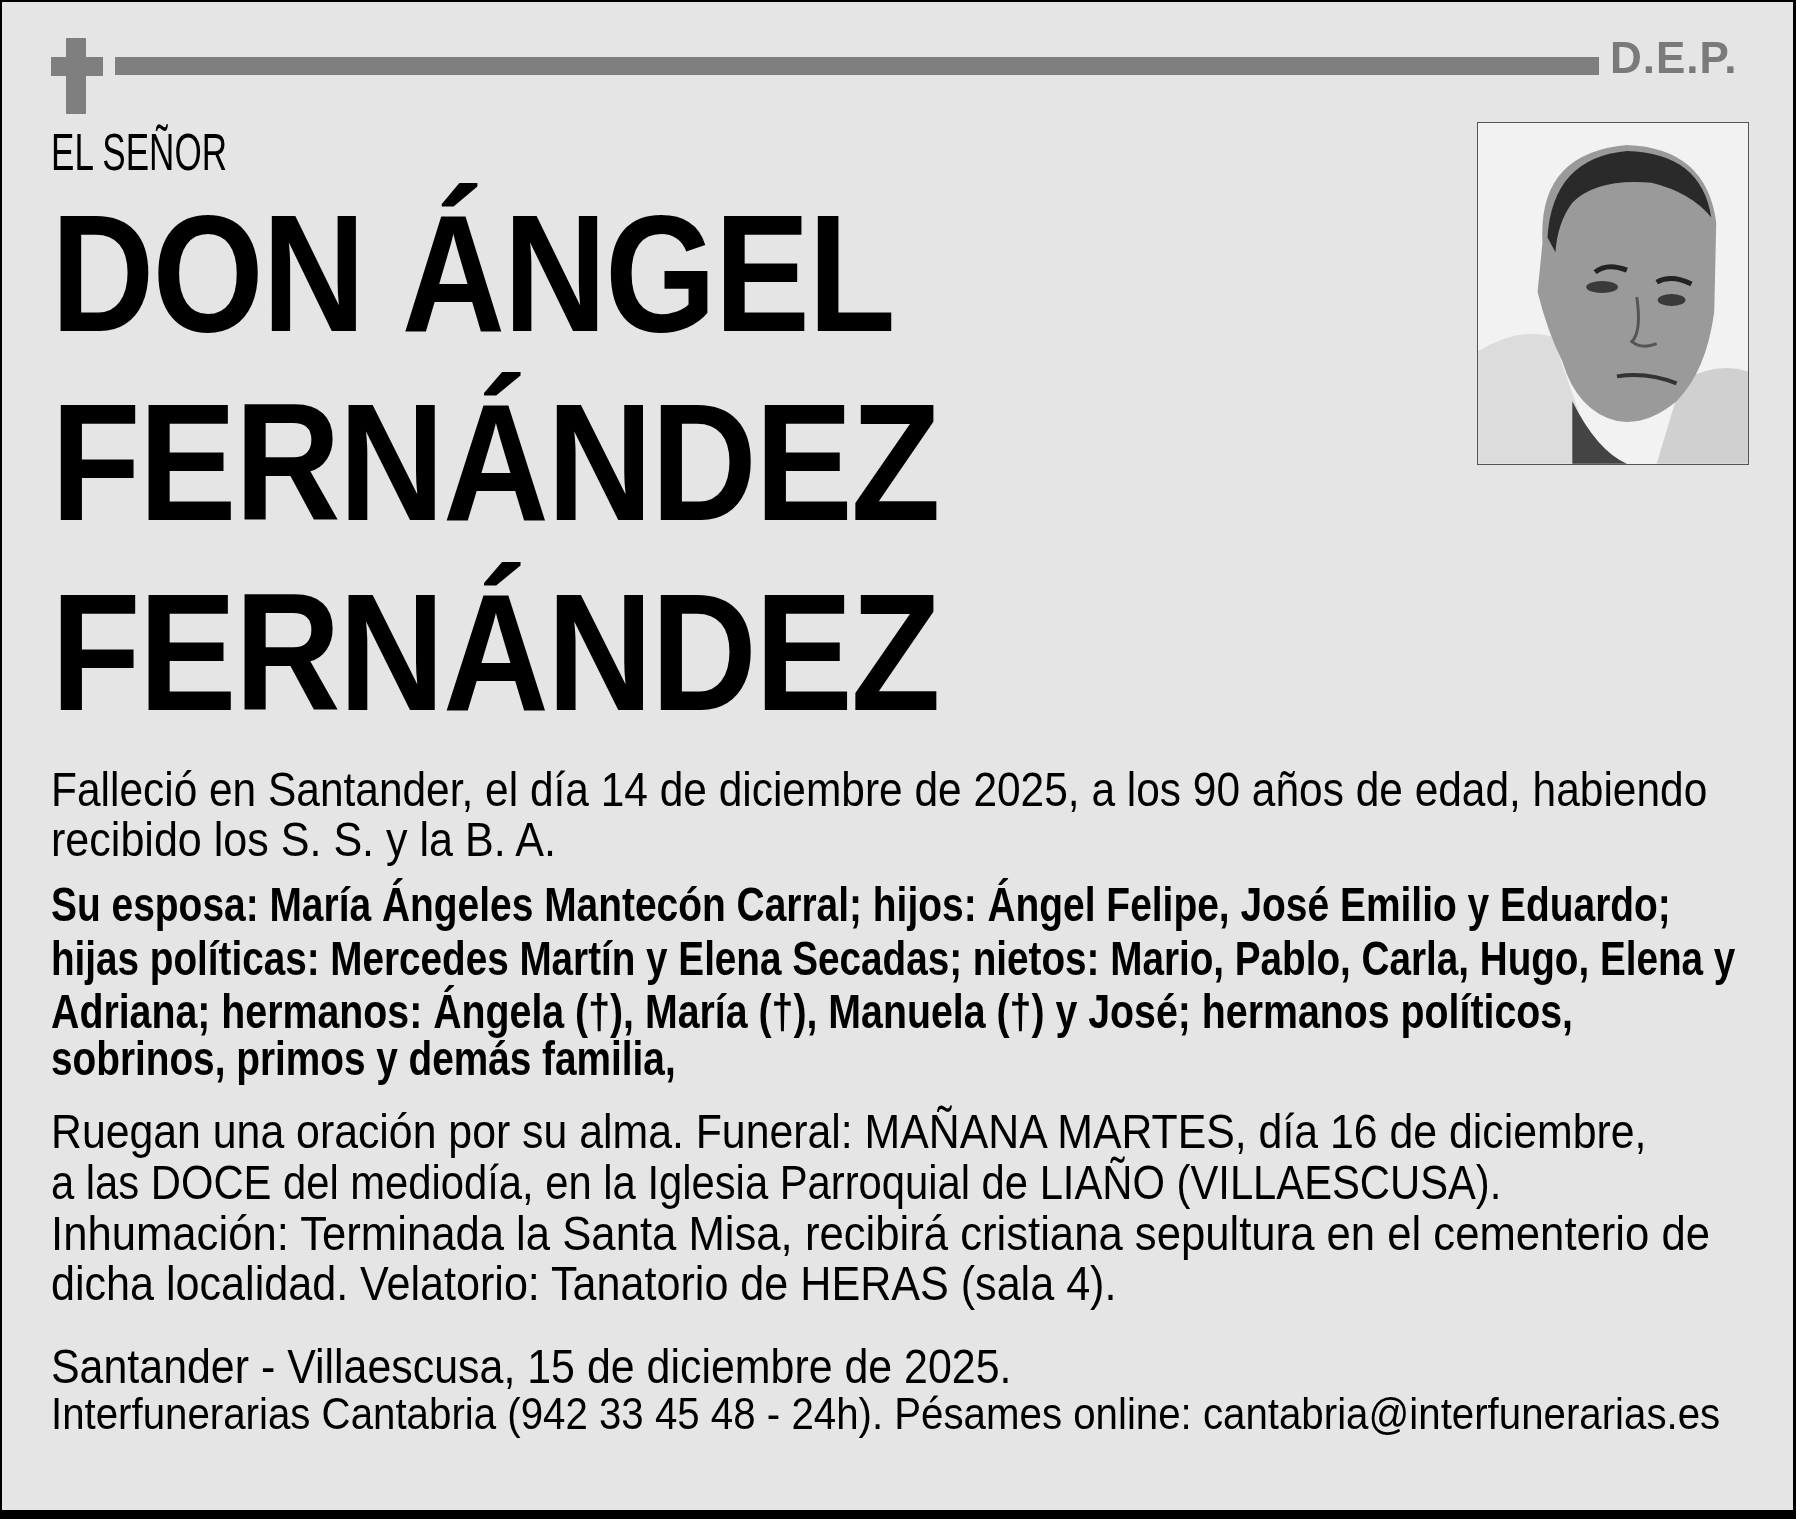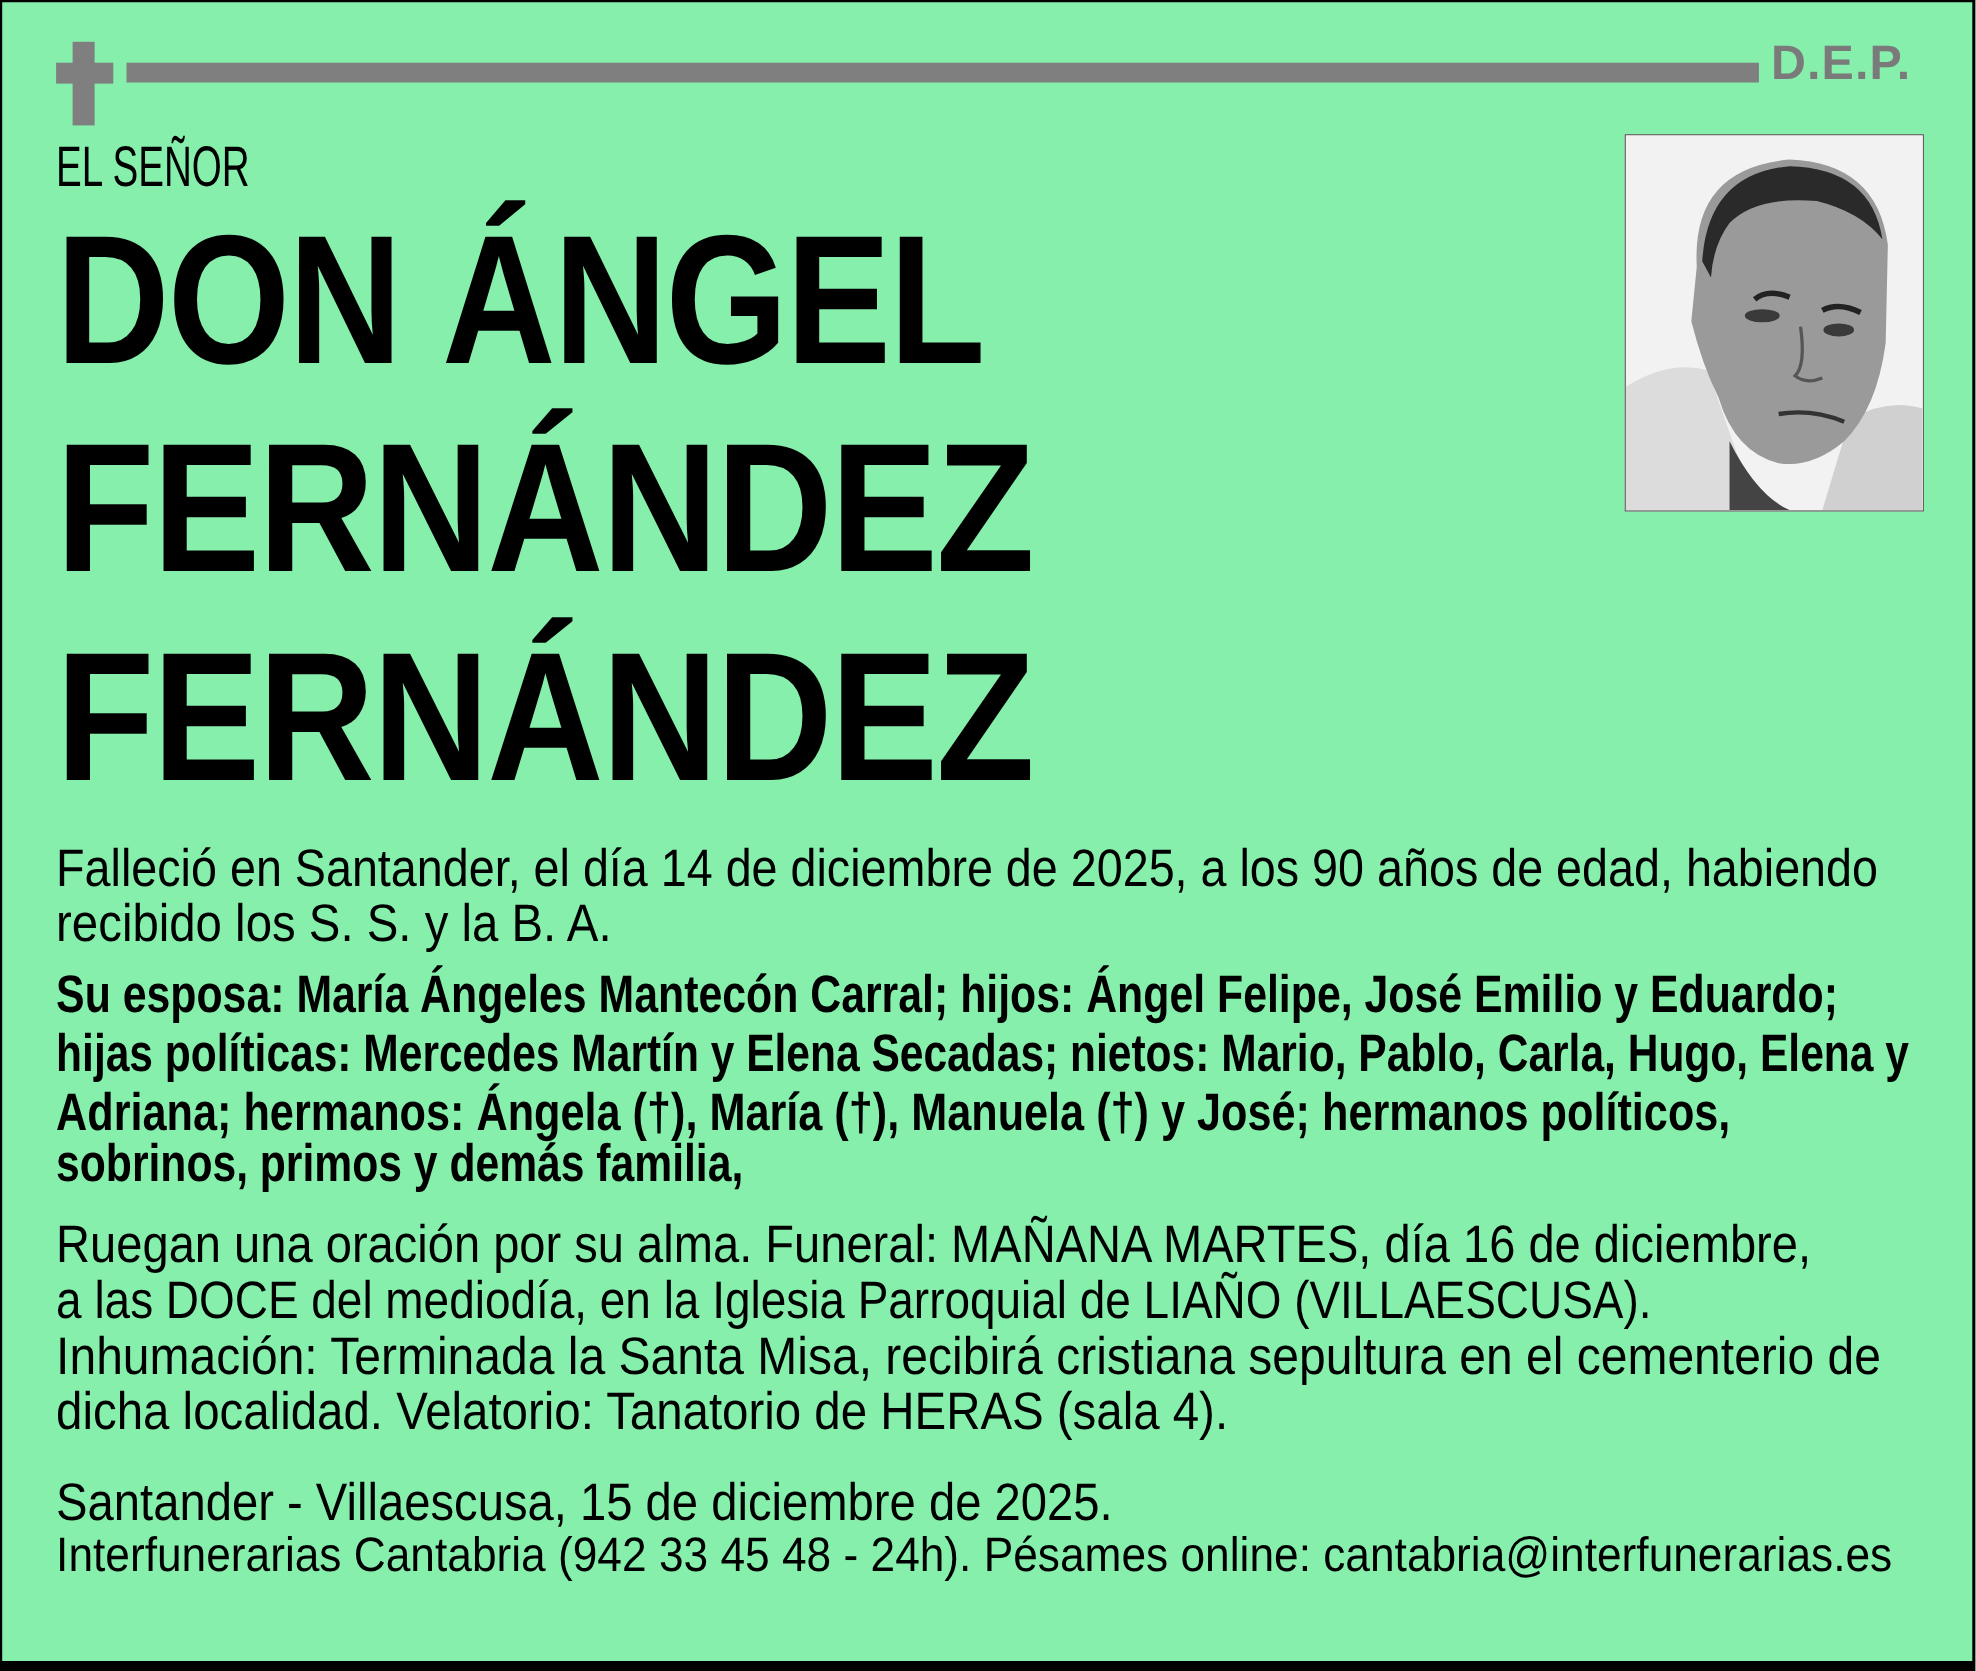--- a/index.html
+++ b/index.html
@@ -2,21 +2,21 @@
 <html><head>
 <meta charset="utf-8">
 <style>
   html, body { margin: 0; padding: 0; background: #ffffff; }
   body { width: 1796px; height: 1519px; position: relative; overflow: hidden; }
   .frame {
     position: absolute; left: 0; top: 0; width: 1796px; height: 1519px;
     box-sizing: border-box;
     border-top: 2px solid #000; border-left: 2px solid #000; border-right: 3px solid #000;
     border-bottom: 9px solid #000;
-    background: #86efac;
+    background: #e5e5e5;
   }
   .cross-v { position: absolute; left: 64px; top: 36px; width: 20px; height: 76px; background: #7f7f7f; }
   .cross-h { position: absolute; left: 49px; top: 55px; width: 52px; height: 19px; background: #7f7f7f; }
   .rule { position: absolute; left: 113px; top: 55px; width: 1484px; height: 18px; background: #7f7f7f; }
   .dep {
     position: absolute; left: 1608px; top: 34px; height: 44px; line-height: 44px;
     font-family: "Liberation Sans", sans-serif; font-weight: bold; font-size: 44px;
     color: #7a7a7a; white-space: nowrap; transform-origin: left center; letter-spacing: 1px;
   }
   .photo {

